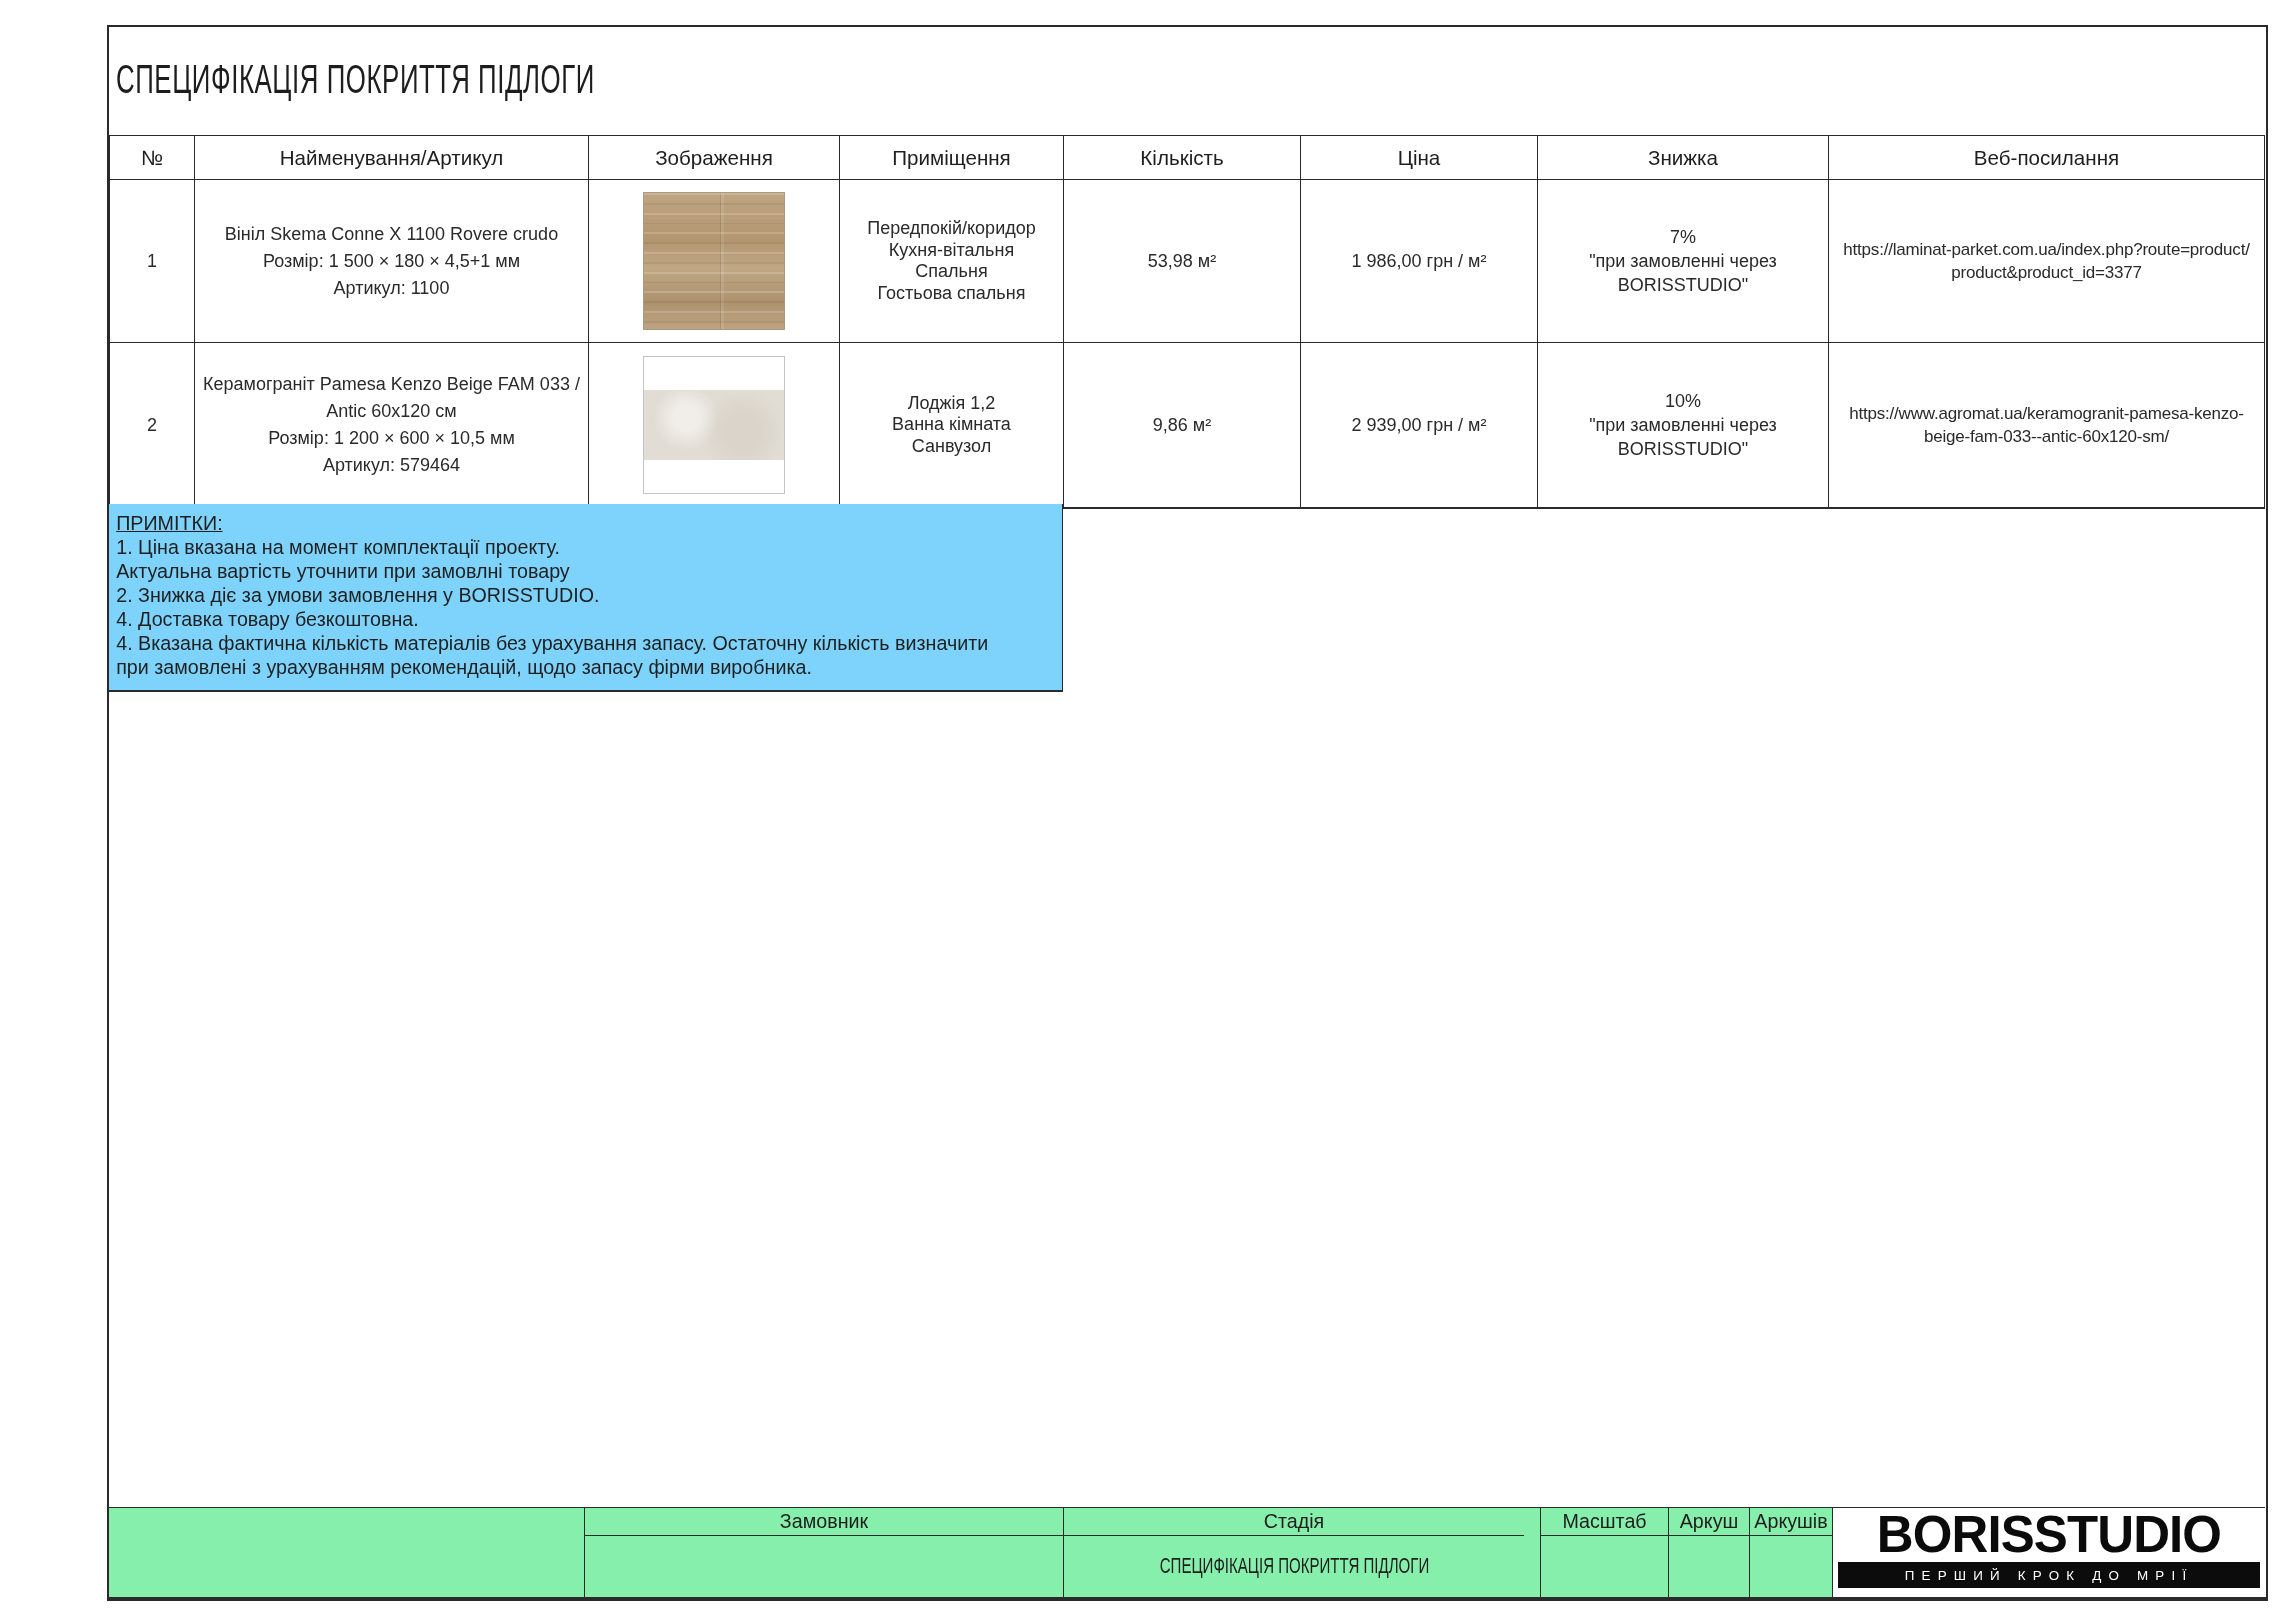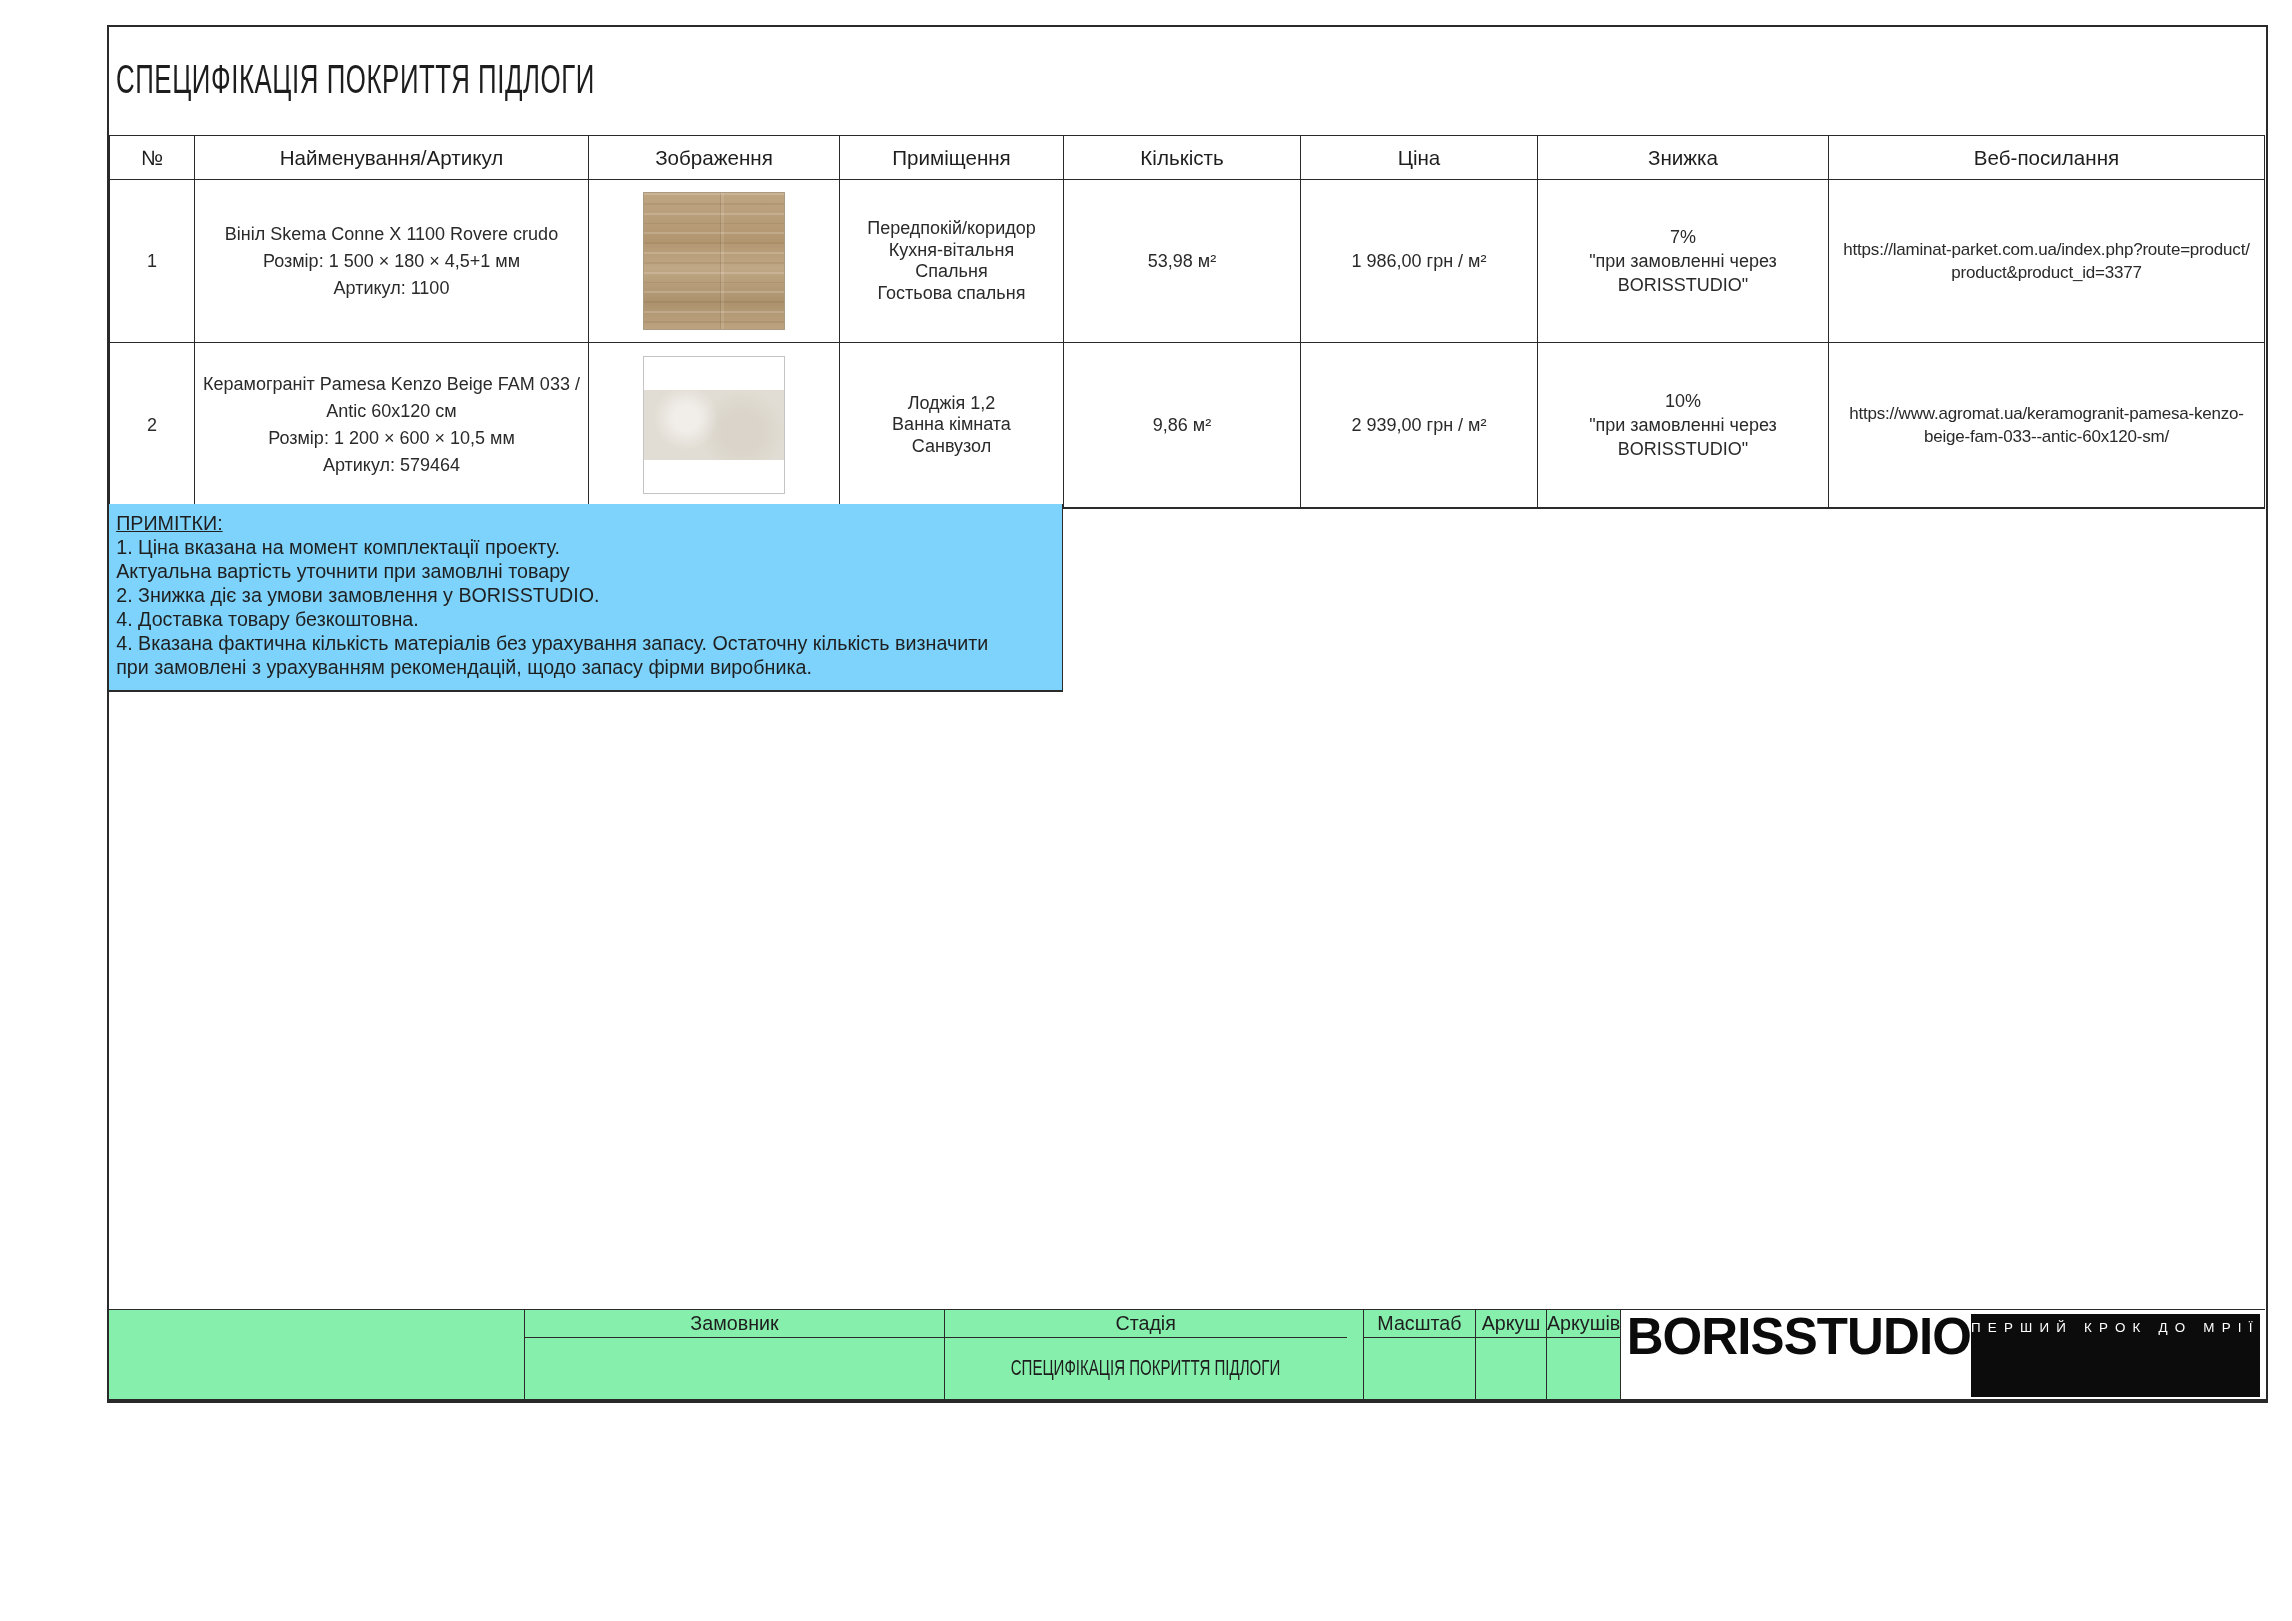--- a/index.html
+++ b/index.html
@@ -1,18 +1,18 @@
 <!DOCTYPE html>
 <html style="font-size:14.3px"><head>
 <meta charset="utf-8">
 <style>
   html,body{margin:0;padding:0;background:#fff;}
   .page{position:relative;width:2293px;height:1621px;background:#fff;overflow:hidden;
         font-family:"Liberation Sans",sans-serif;color:#222;}
-  .frame{position:absolute;left:107px;top:25px;width:2161px;height:1378px;box-sizing:border-box;
+  .frame{position:absolute;left:107px;top:25px;width:2161px;height:1576px;box-sizing:border-box;
          border:2.7px solid #2a2a2a;border-bottom-width:4.5px;background:#fff;}
   
   .title{position:absolute;left:7.2px;top:29px;font-size:41px;letter-spacing:0.9px;color:#1d1d1d;
          transform:scaleX(0.63);transform-origin:left top;white-space:nowrap;}
   
   table.spec{position:absolute;left:0;top:108px;width:2156px;border-collapse:collapse;table-layout:fixed;}
   table.spec th,table.spec td{border:1.8px solid #2a2a2a;text-align:center;vertical-align:middle;
          padding:0;overflow:hidden;}
   table.spec th{height:43px;font-weight:normal;font-size:20.6px;color:#1e1e1e;}
   tr.r1 td{height:162px;}
@@ -51,21 +51,21 @@
   .tb-empty .tb-h{border-bottom:none;}
   .tb-v{flex:1;display:flex;align-items:center;justify-content:center;}
   .cond{font-size:21.5px;transform:scaleX(0.70);white-space:nowrap;color:#1d1d1d;}
   .w-empty{width:475px;}
   .w-cust{width:479px;}
   .w-stage{width:461px;}
   .w-scale{width:128px;margin-left:16px;}
   .w-sheet{width:81px;}
   .w-sheets{width:83px;}
   .tb-logo{flex:1;box-sizing:border-box;border-left:1.8px solid #2a2a2a;padding:1.8px 5.4px;
-           display:flex;justify-content:flex-start;background:#fff;}
+           display:flex;flex-direction:column;justify-content:flex-start;background:#fff;}
   .logo-word{font-weight:bold;font-size:51px;line-height:50px;letter-spacing:-0.9px;color:#0b0b0b;
              text-align:center;white-space:nowrap;}
   .logo-bar{margin-top:1.8px;background:#0c0c0c;color:#fff;text-align:center;
             font-size:13.4px;letter-spacing:7.2px;padding:6.3px 0 5.4px;white-space:nowrap;}
 </style>
 </head>
 <body>
 
 <div class="page">
   <div class="frame">

